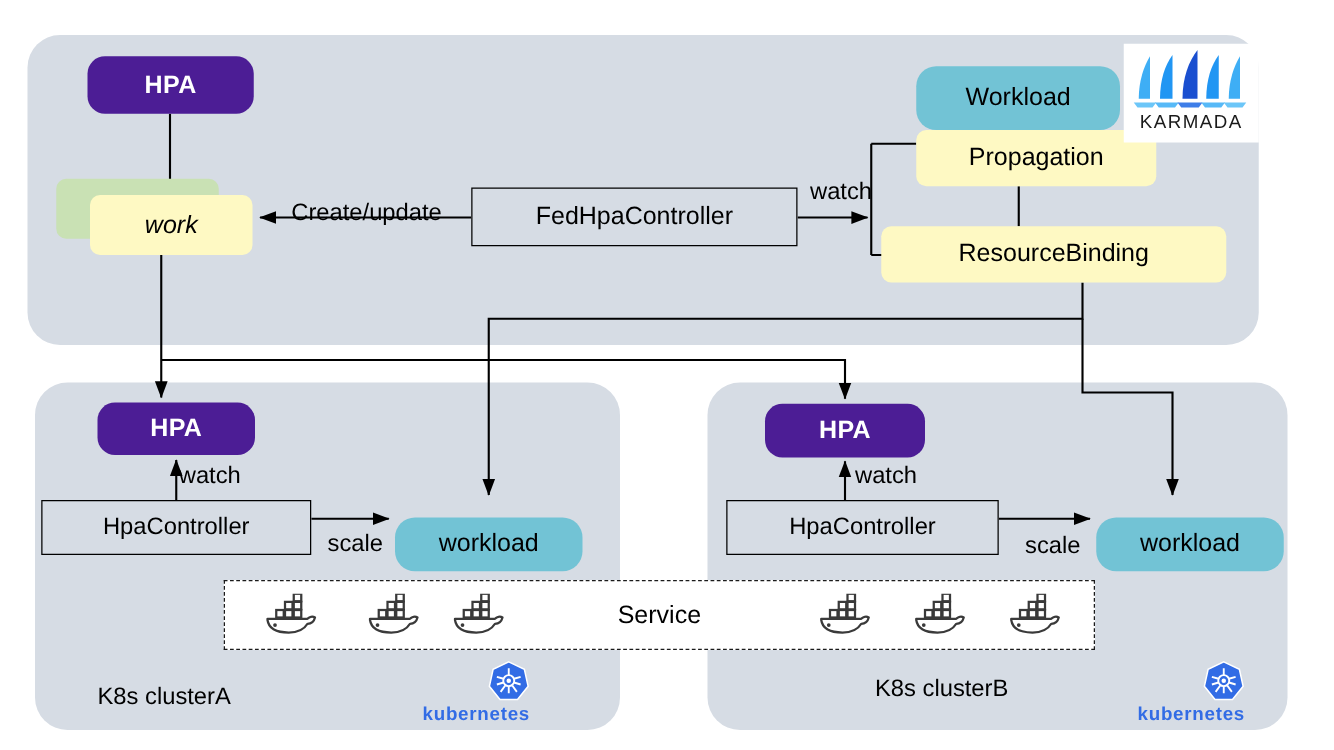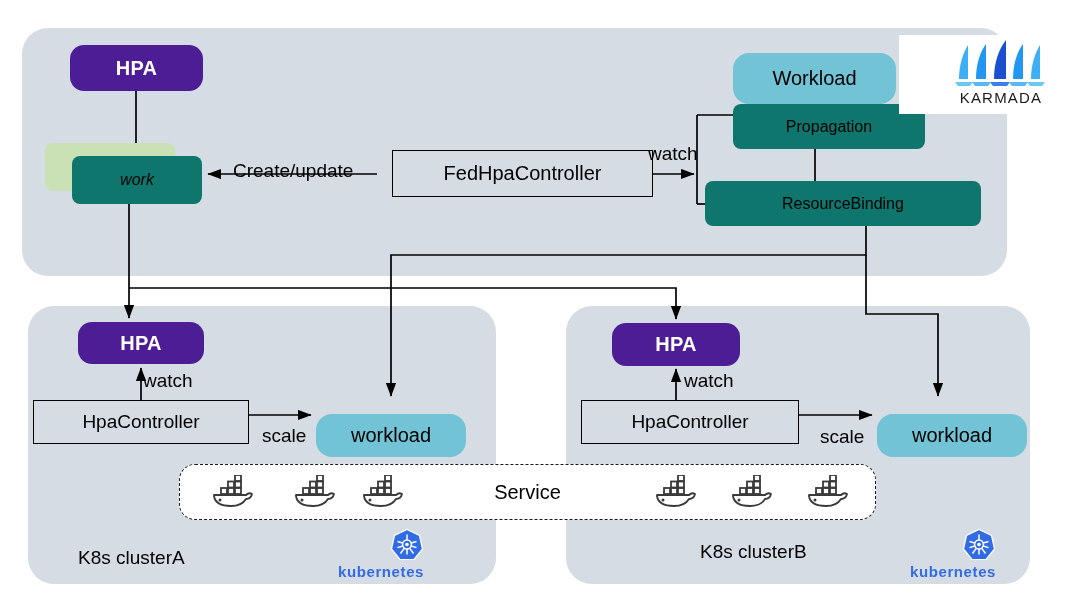--- a/index.html
+++ b/index.html
@@ -38,23 +38,23 @@
   }
   .node-hpa {
     background: #4c1d95;
     color: #ffffff;
     font-weight: bold;
     font-size: 20px;
     border-radius: 14px;
     letter-spacing: 0.3px;
   }
   .node-green {
-    background: #0f766e;
+    background: #fef9c3;
     border-radius: 8px;
-    font-size: 16px;
+    font-size: 20px;
   }
   .node-teal {
     background: #72c3d5;
     border-radius: 16px;
     font-size: 20px;
     margin-top: 14px;
   }
   .node-plain {
     background: #d6dce4;
     border: 1.6px solid #000000;
@@ -63,21 +63,21 @@
   .node-plain-white {
     background: #d6dce4;
     border: 1.6px solid #000000;
     font-size: 19px;
   }
 
   
   #hpa-top        { left: 70px;  top: 45px;  width: 133px; height: 46px; }
   #work-back      { left: 45px;  top: 143px; width: 130px; height: 48px; background:#c9e1b4; border-radius:8px; }
   #work-front     { left: 72px;  top: 156px; width: 130px; height: 48px; font-style: italic; }
-  #fedhpa         { left: 392px; top: 150px; width: 261px; height: 47px; }
+  #fedhpa         { left: 377px; top: 150px; width: 261px; height: 47px; }
   #workload-top   { left: 733px; top: 39px;  width: 163px; height: 51px; }
   #propagation    { left: 733px; top: 104px; width: 192px; height: 45px; }
   #resourcebinding{ left: 705px; top: 181px; width: 276px; height: 45px; }
 
   
   #hpa-a          { left: 78px;  top: 322px; width: 126px; height: 42px; }
   #hpactrl-a      { left: 33px;  top: 400px; width: 216px; height: 44px; }
   #workload-a     { left: 316px; top: 400px; width: 150px; height: 43px; }
 
   
@@ -88,21 +88,21 @@
   
   #service-bar {
     position: absolute;
     left: 179px;
     top: 464px;
     width: 697px;
     height: 56px;
     box-sizing: border-box;
     background: #ffffff;
     border: 1.6px dashed #1a1a1a;
-    border-radius: 16px;
+    border-radius: 0;
     display: flex;
     align-items: center;
   }
   .whale-slot {
     flex: 0 0 auto;
     display: flex;
     align-items: center;
     justify-content: center;
   }
   #service-label {
@@ -142,21 +142,20 @@
     left: 899px;
     top: 35px;
     width: 108px;
     height: 79px;
     background: #ffffff;
     display: flex;
     flex-direction: column;
     align-items: center;
     justify-content: flex-start;
     overflow: hidden;
-    padding-left: 48px;
   }
   #karmada-text {
     font-size: 15px;
     letter-spacing: 1.2px;
     color: #1a1a1a;
     margin-top: -2px;
   }
 
   
   .k8s-logo {

